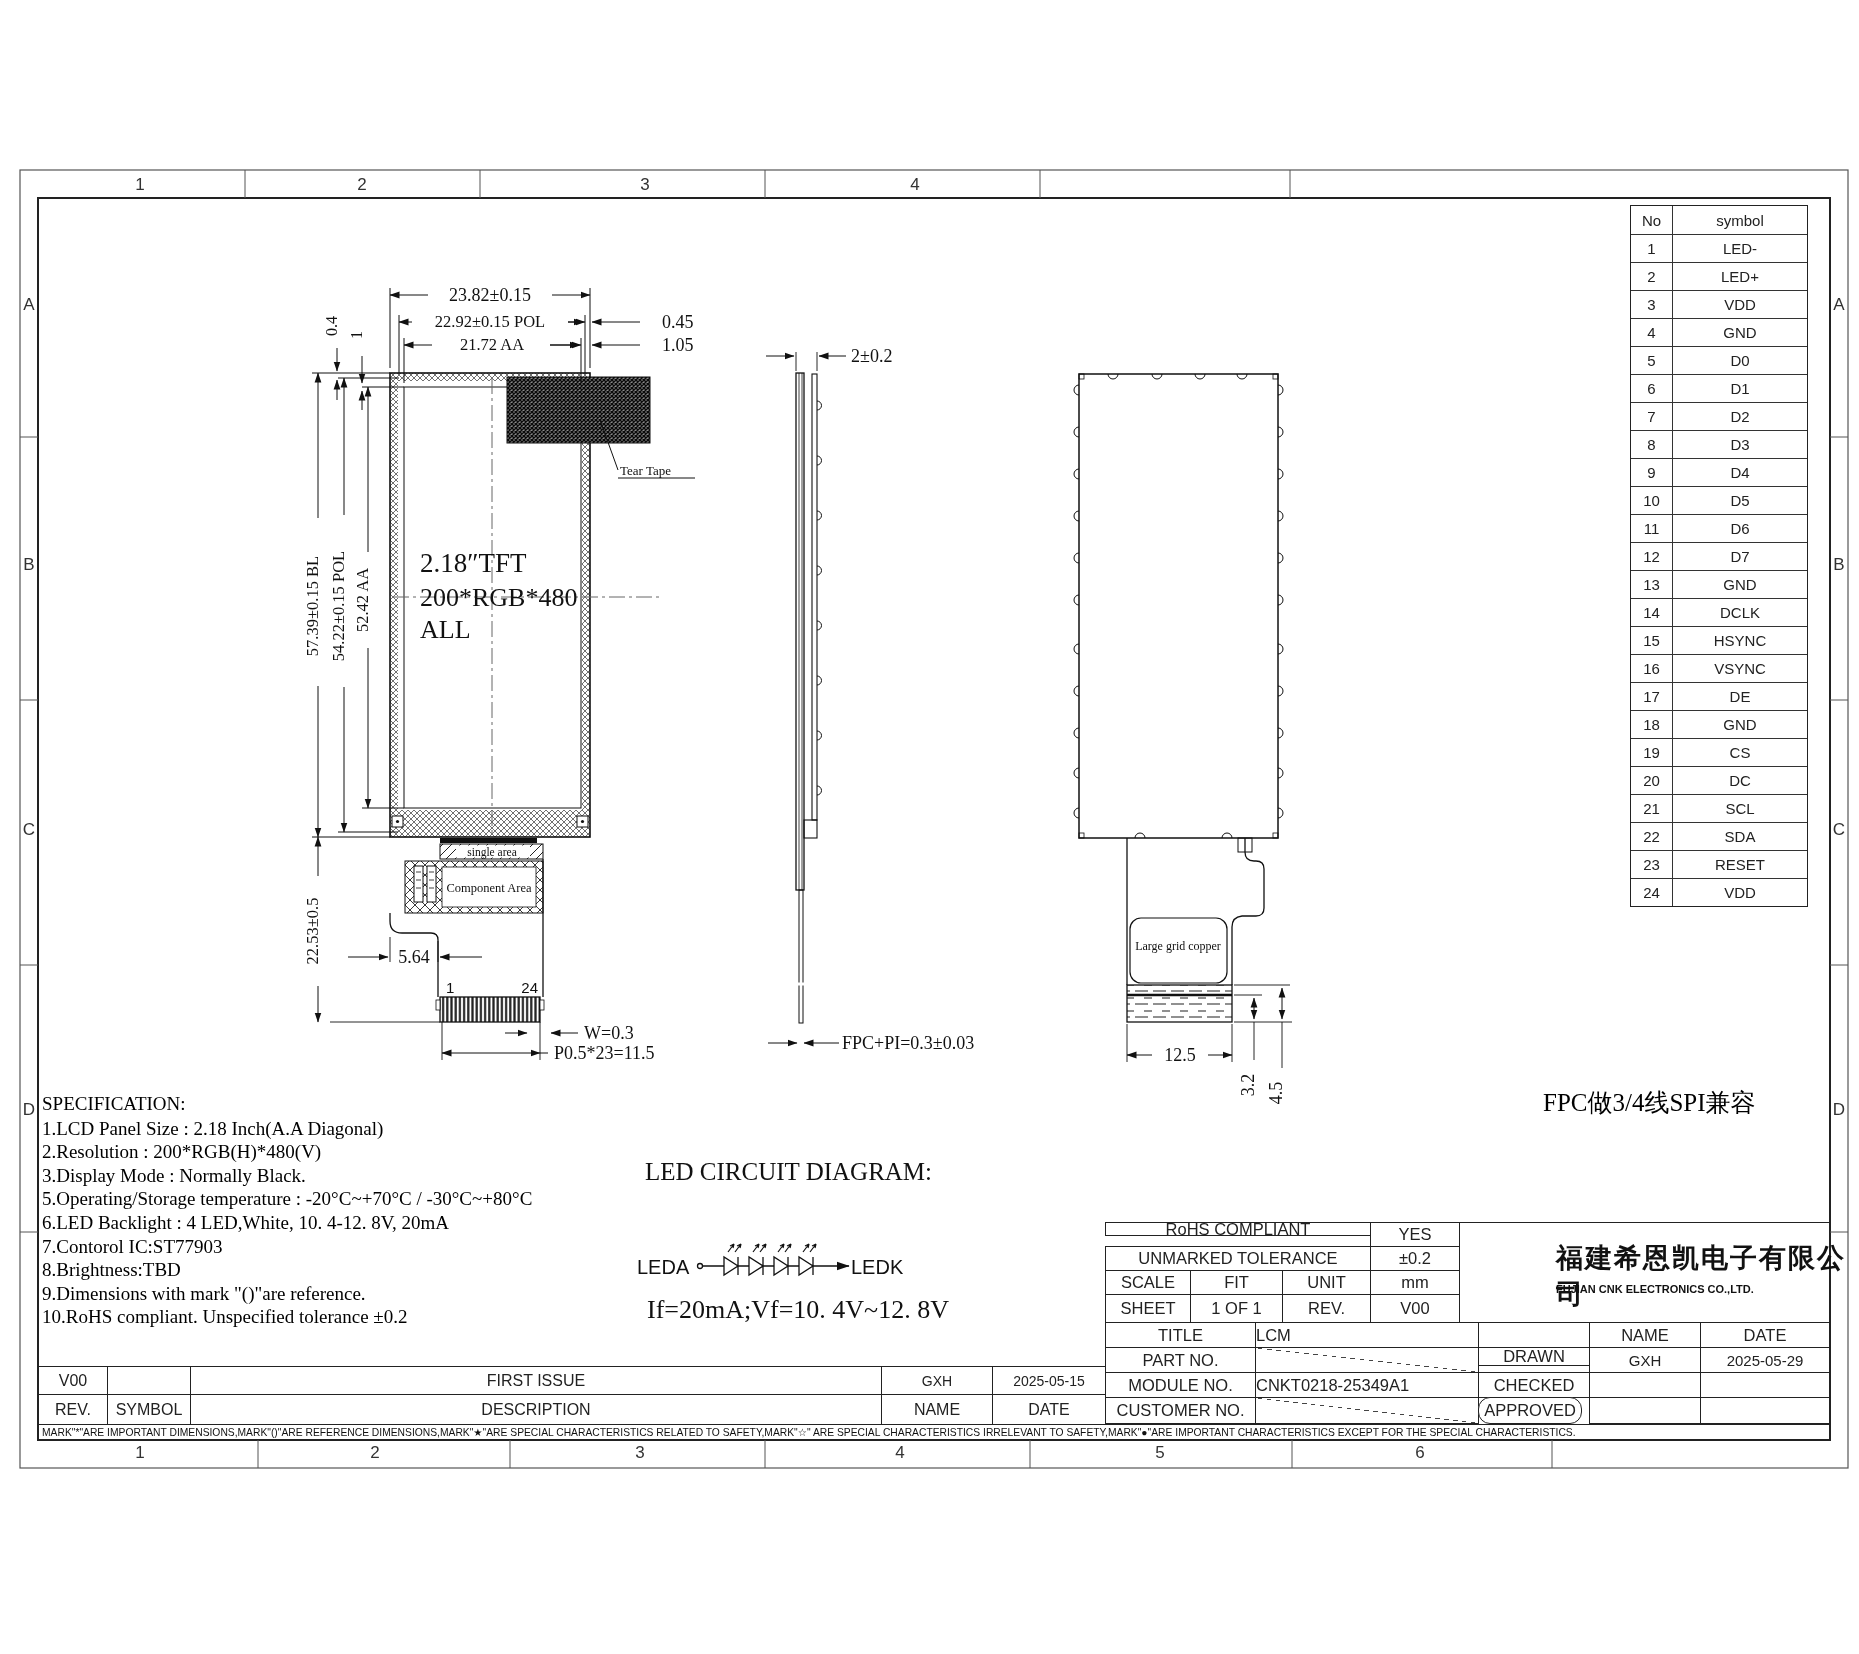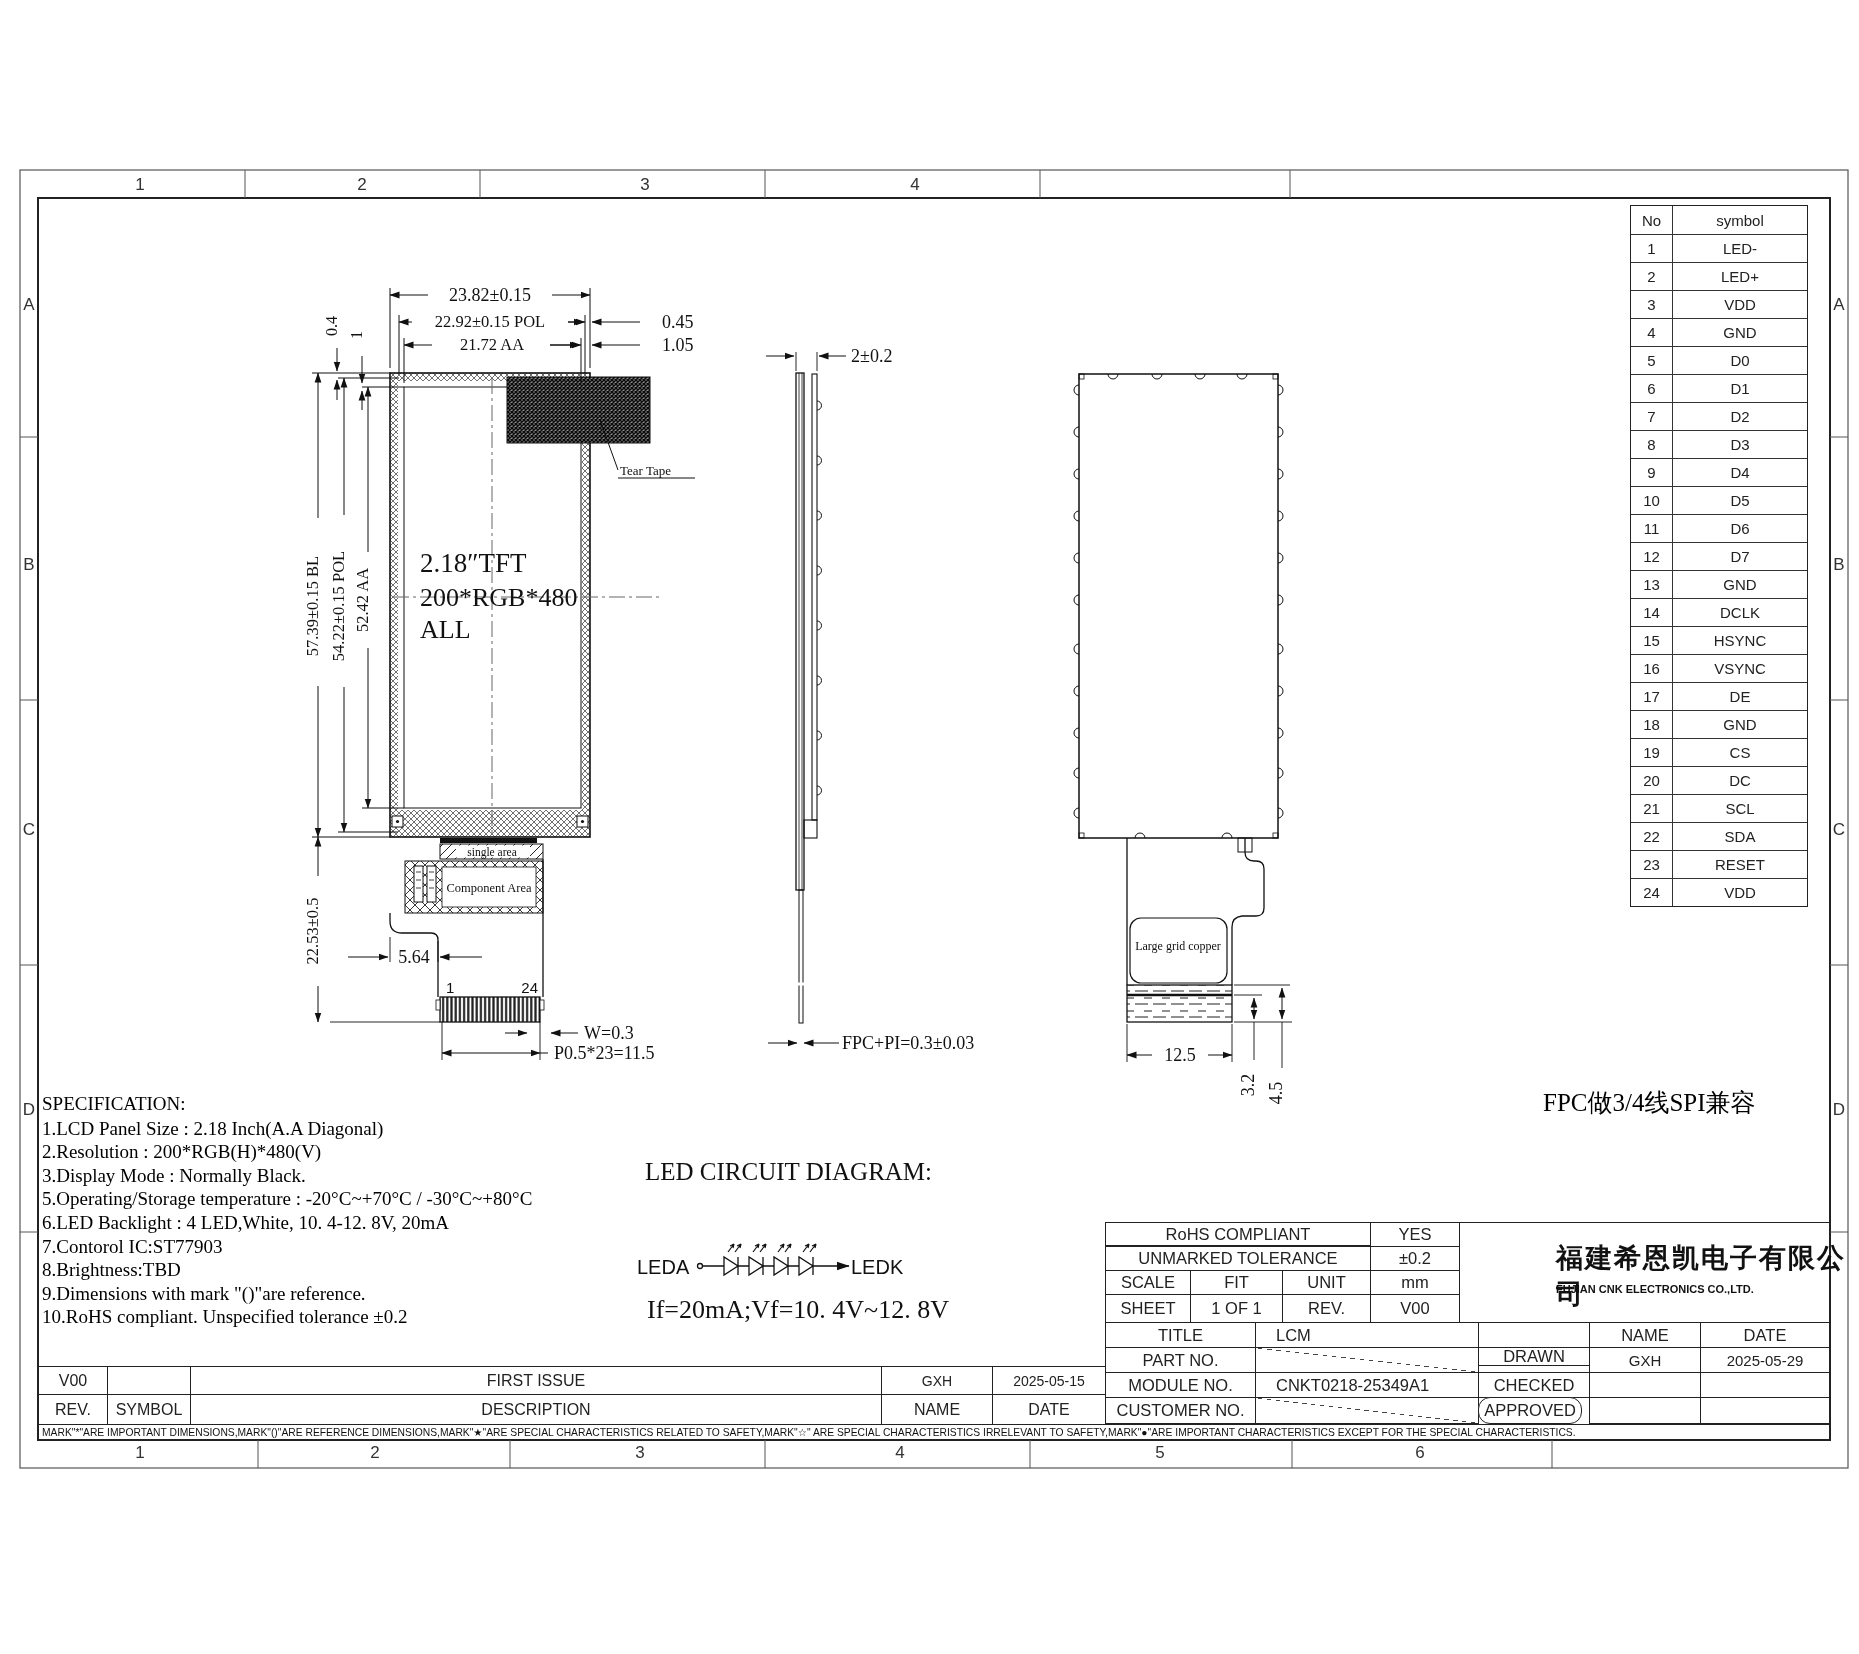--- a/index.html
+++ b/index.html
@@ -15,21 +15,21 @@
   .pin-row:first-child{border-top:none;}
   .pin-no{width:42px;border-right:1px solid #333;display:flex;align-items:center;justify-content:center;font-size:15px;color:#222;box-sizing:border-box;}
   .pin-sym{flex:1;display:flex;align-items:center;justify-content:center;font-size:15px;color:#222;}
   
   #spec{position:absolute;left:42px;top:1092px;width:540px;font-family:"Liberation Serif", serif;font-size:19px;line-height:23.6px;color:#000;}
   #spec .spec-title{margin-bottom:1px;}
   
   #fpc-note{position:absolute;left:1543px;top:1086px;font-family:"Liberation Serif", serif;font-size:25px;color:#000;}
   
   .tb{position:absolute;box-sizing:border-box;border:1px solid #222;display:flex;align-items:center;justify-content:center;font-size:16.5px;color:#222;background:#fff;overflow:hidden;white-space:nowrap;}
-  .tb.left{justify-content:flex-start;padding-left:20px;text-align:center;}
+  .tb.left{justify-content:flex-start;padding-left:0;text-align:center;}
   .diag{background:linear-gradient(to top right,#fff 49.4%,#444 49.4%,#444 50.4%,#fff 50.4%);}
   #logo-cn{position:absolute;left:1556px;top:1240px;font-size:27px;font-weight:bold;letter-spacing:2px;color:#111;font-family:"Liberation Sans",sans-serif;}
   #logo-en{position:absolute;left:1556px;top:1283px;font-size:11px;font-weight:bold;color:#111;}
   
   .rv{position:absolute;box-sizing:border-box;border:1px solid #222;display:flex;align-items:center;justify-content:center;font-size:16px;color:#222;background:#fff;}
   #footnote{position:absolute;left:38px;top:1424px;width:1792px;height:16px;border:1px solid #222;box-sizing:border-box;
             font-size:10.3px;color:#111;display:flex;align-items:center;padding-left:3px;white-space:nowrap;overflow:hidden;}
 </style>
 </head>
 <body>
@@ -420,21 +420,21 @@
         <div>6.LED Backlight : 4 LED,White, 10. 4-12. 8V, 20mA</div>
         <div>7.Contorol  IC:ST77903</div>
         <div>8.Brightness:TBD</div>
         <div>9.Dimensions with mark "()"are reference.</div>
         <div>10.RoHS compliant. Unspecified tolerance ±0.2</div>
       </div>
 </div>
 
 <div>
 
-  <div class="tb" style="left:1105px;top:1222px;width:266px;height:24px;">RoHS  COMPLIANT</div>
+  <div class="tb" style="left:1105px;top:1222px;width:266px;height:14px;">RoHS  COMPLIANT</div>
   <div class="tb" style="left:1370px;top:1222px;width:90px;height:25px;">YES</div>
   <div class="tb" style="left:1105px;top:1246px;width:266px;height:25px;">UNMARKED  TOLERANCE</div>
   <div class="tb" style="left:1370px;top:1246px;width:90px;height:25px;">±0.2</div>
   <div class="tb" style="left:1105px;top:1270px;width:86px;height:25px;">SCALE</div>
   <div class="tb" style="left:1190px;top:1270px;width:93px;height:25px;">FIT</div>
   <div class="tb" style="left:1282px;top:1270px;width:89px;height:25px;">UNIT</div>
   <div class="tb" style="left:1370px;top:1270px;width:90px;height:25px;">mm</div>
   <div class="tb" style="left:1105px;top:1294px;width:86px;height:29px;">SHEET</div>
   <div class="tb" style="left:1190px;top:1294px;width:93px;height:29px;">1  OF  1</div>
   <div class="tb" style="left:1282px;top:1294px;width:89px;height:29px;">REV.</div>

